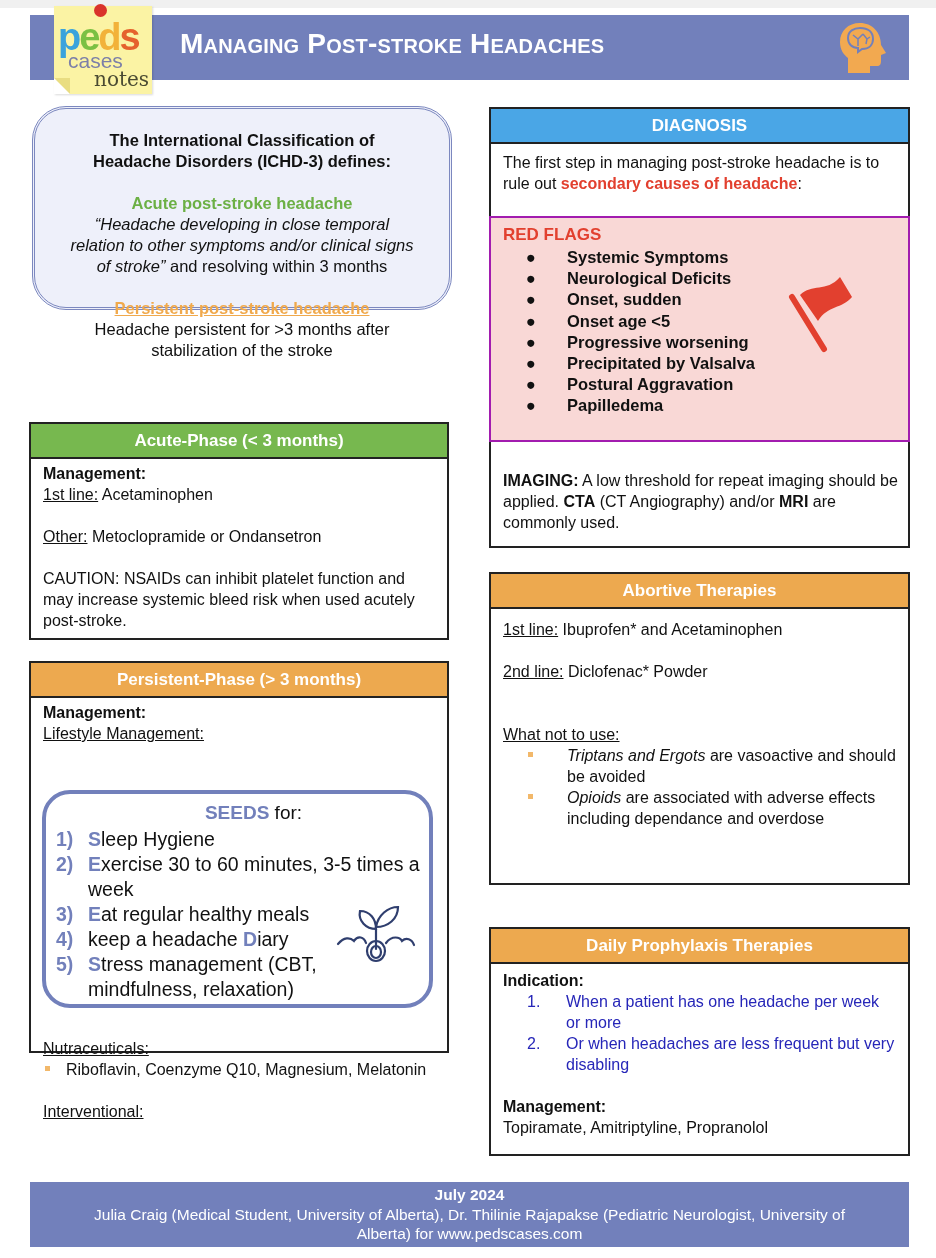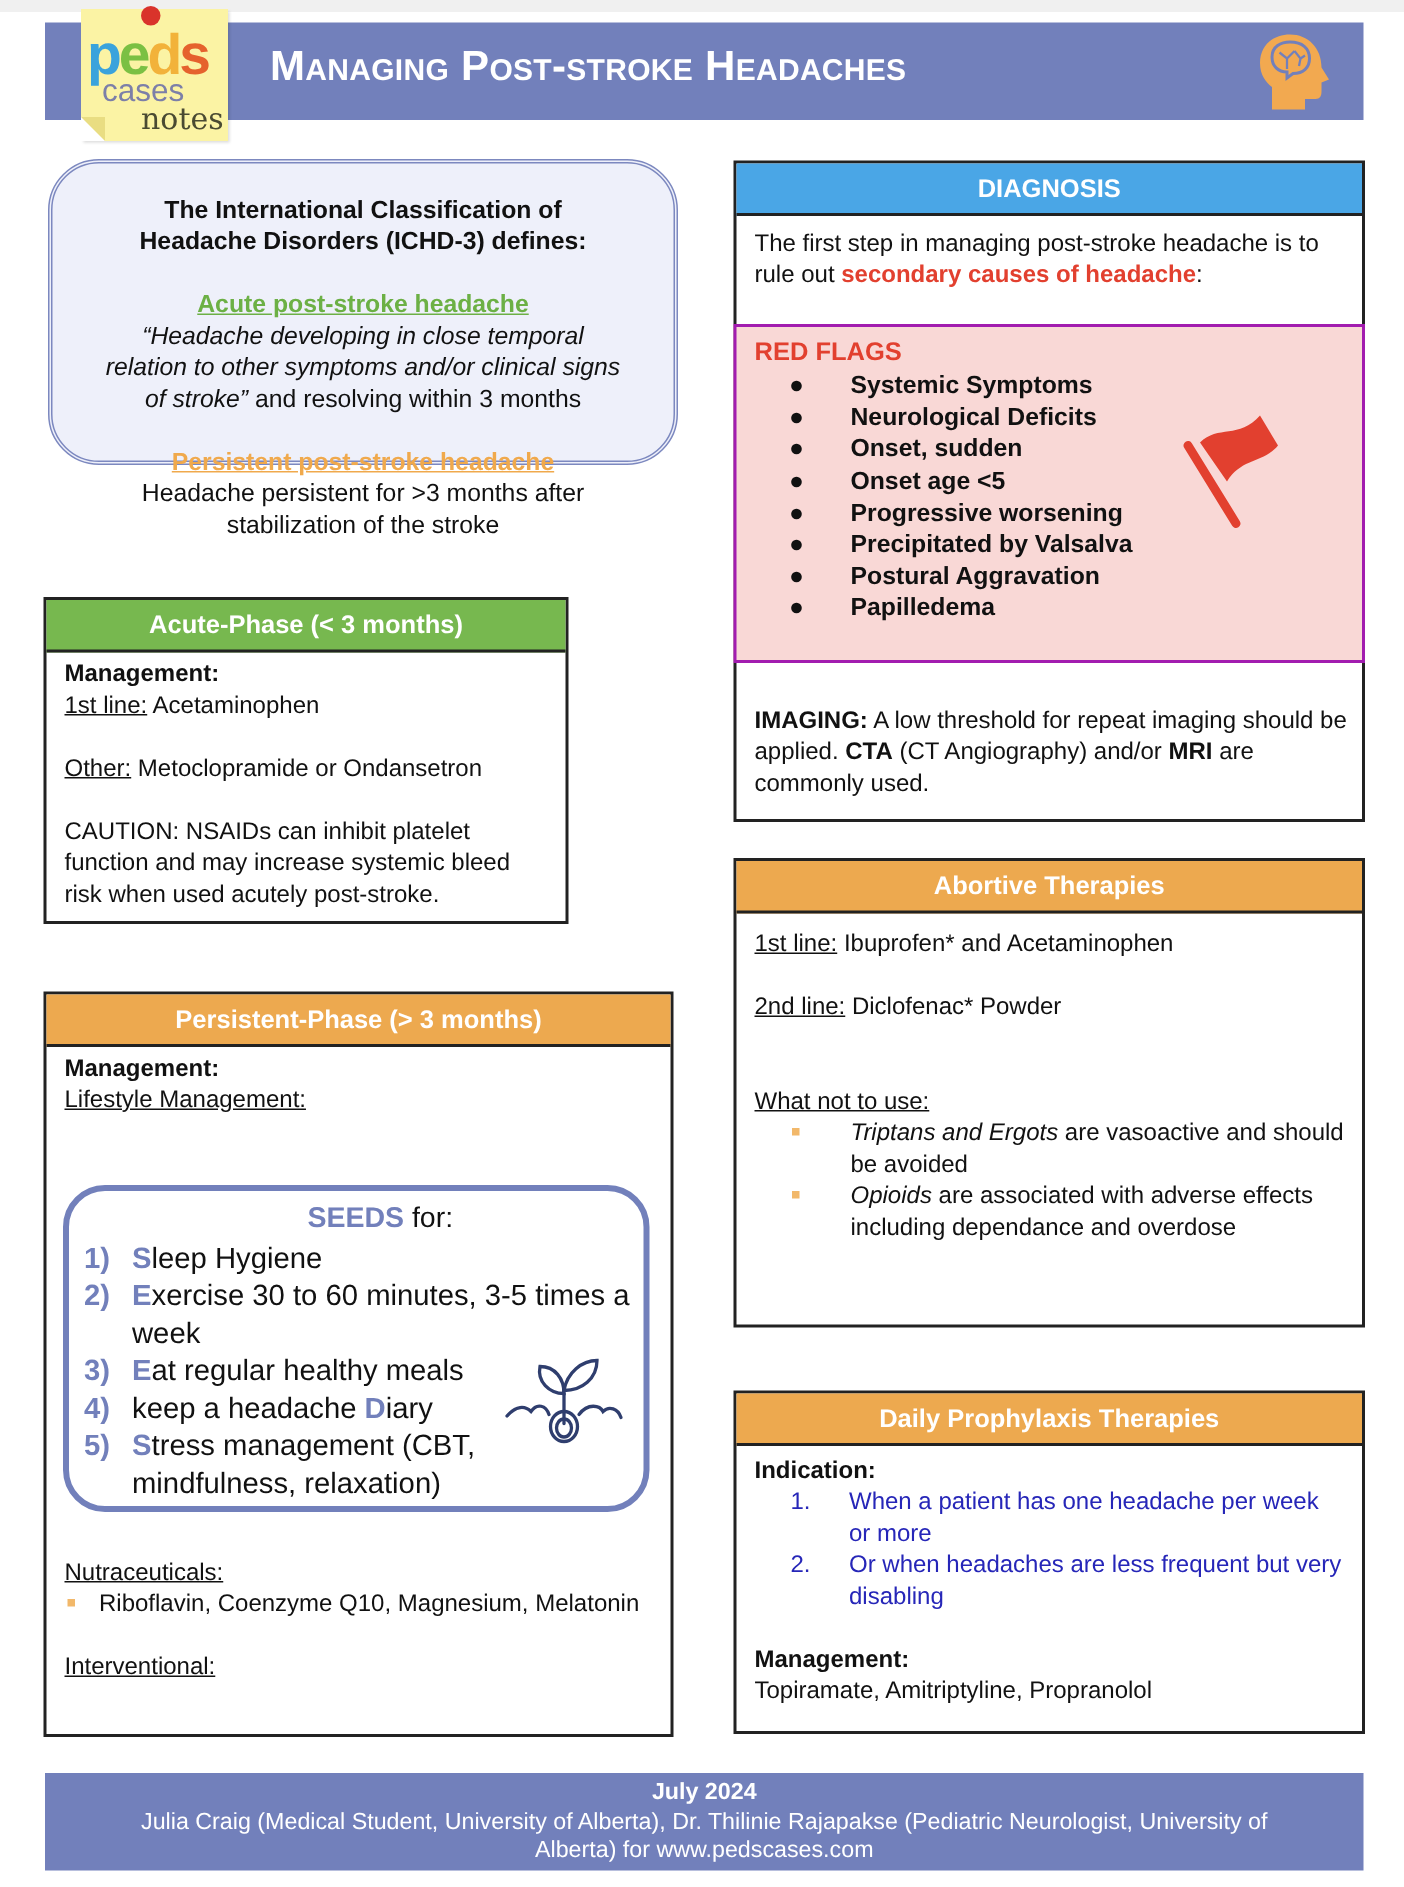--- a/index.html
+++ b/index.html
@@ -17,37 +17,37 @@
   .logo .peds { position: absolute; left: 4px; top: 12px; font-size: 38px; font-weight: bold; letter-spacing: -2px; line-height: 38px; }
   .logo .peds .p { color: #3aa3dc; } .logo .peds .e { color: #7bc043; } .logo .peds .d { color: #f2b23a; } .logo .peds .s { color: #e5622d; }
   .logo .cases { position: absolute; left: 14px; top: 44px; font-size: 21px; color: #7c7fa8; line-height: 21px; }
   .logo .notes { position: absolute; left: 40px; top: 63px; font-size: 20px; color: #4a4a32; font-family: "DejaVu Serif", serif; line-height: 20px; }
   .logo .fold { position: absolute; left: 0; bottom: 0; width: 0; height: 0; border-left: 16px solid #fff; border-top: 16px solid #e9dd82; }
   .brain-icon { left: 836px; top: 20px; width: 56px; height: 56px; }
 
   
   .ichd { left: 32px; top: 106px; width: 420px; height: 204px; border: 3px double #7c88bf; border-radius: 34px; background: #eef0fa; text-align: center; padding-top: 21px; font-size: 16.5px; line-height: 21px; }
   .ichd .h { font-weight: bold; }
-  .ichd .acute-t { color: #6cb045; font-weight: bold; text-decoration: underline; margin-top: 21px; }
+  .ichd .acute-t { color: #6cb045; font-weight: bold; margin-top: 21px; }
   .ichd .persist-t { color: #f0a94c; font-weight: bold; text-decoration: underline; margin-top: 21px; }
   .ichd i { font-style: italic; }
 
   
   .box { border: 2px solid #222; background: #fff; }
   .box-head { height: 35px; color: #fff; font-weight: bold; font-size: 17px; display: flex; align-items: center; justify-content: center; border-bottom: 2px solid #222; }
   .green { background: #77b84f; }
   .orange { background: #eda94f; }
   .blue { background: #4aa6e6; }
   .body { padding: 4px 12px 0 12px; font-size: 16px; line-height: 21px; }
   .u { text-decoration: underline; }
   .b { font-weight: bold; }
   .gap { height: 21px; }
 
-  .acute { left: 29px; top: 398px; width: 350px; height: 218px; }
-  .persist { left: 29px; top: 661px; width: 420px; height: 497px; }
+  .acute { left: 29px; top: 422px; width: 420px; height: 218px; }
+  .persist { left: 29px; top: 661px; width: 420px; height: 392px; }
 
   .seeds { position: absolute; left: 11px; top: 92px; width: 391px; height: 218px; border: 4px solid #7280bb; border-radius: 28px; background: #fff; }
   .seeds .st { position: absolute; left: 16px; width: 100%; top: 8px; text-align: center; font-size: 19px; }
   .seeds .st .k { color: #7280bb; font-weight: bold; }
   .seeds ol { list-style: none; position: absolute; left: 10px; top: 33px; width: 375px; font-size: 19.5px; line-height: 25px; }
   .seeds li { display: flex; }
   .seeds .n { color: #7280bb; font-weight: bold; width: 24px; flex: none; }
   .seeds .L { color: #7280bb; font-weight: bold; }
   .sprout { position: absolute; left: 290px; top: 105px; width: 80px; height: 70px; }
 

